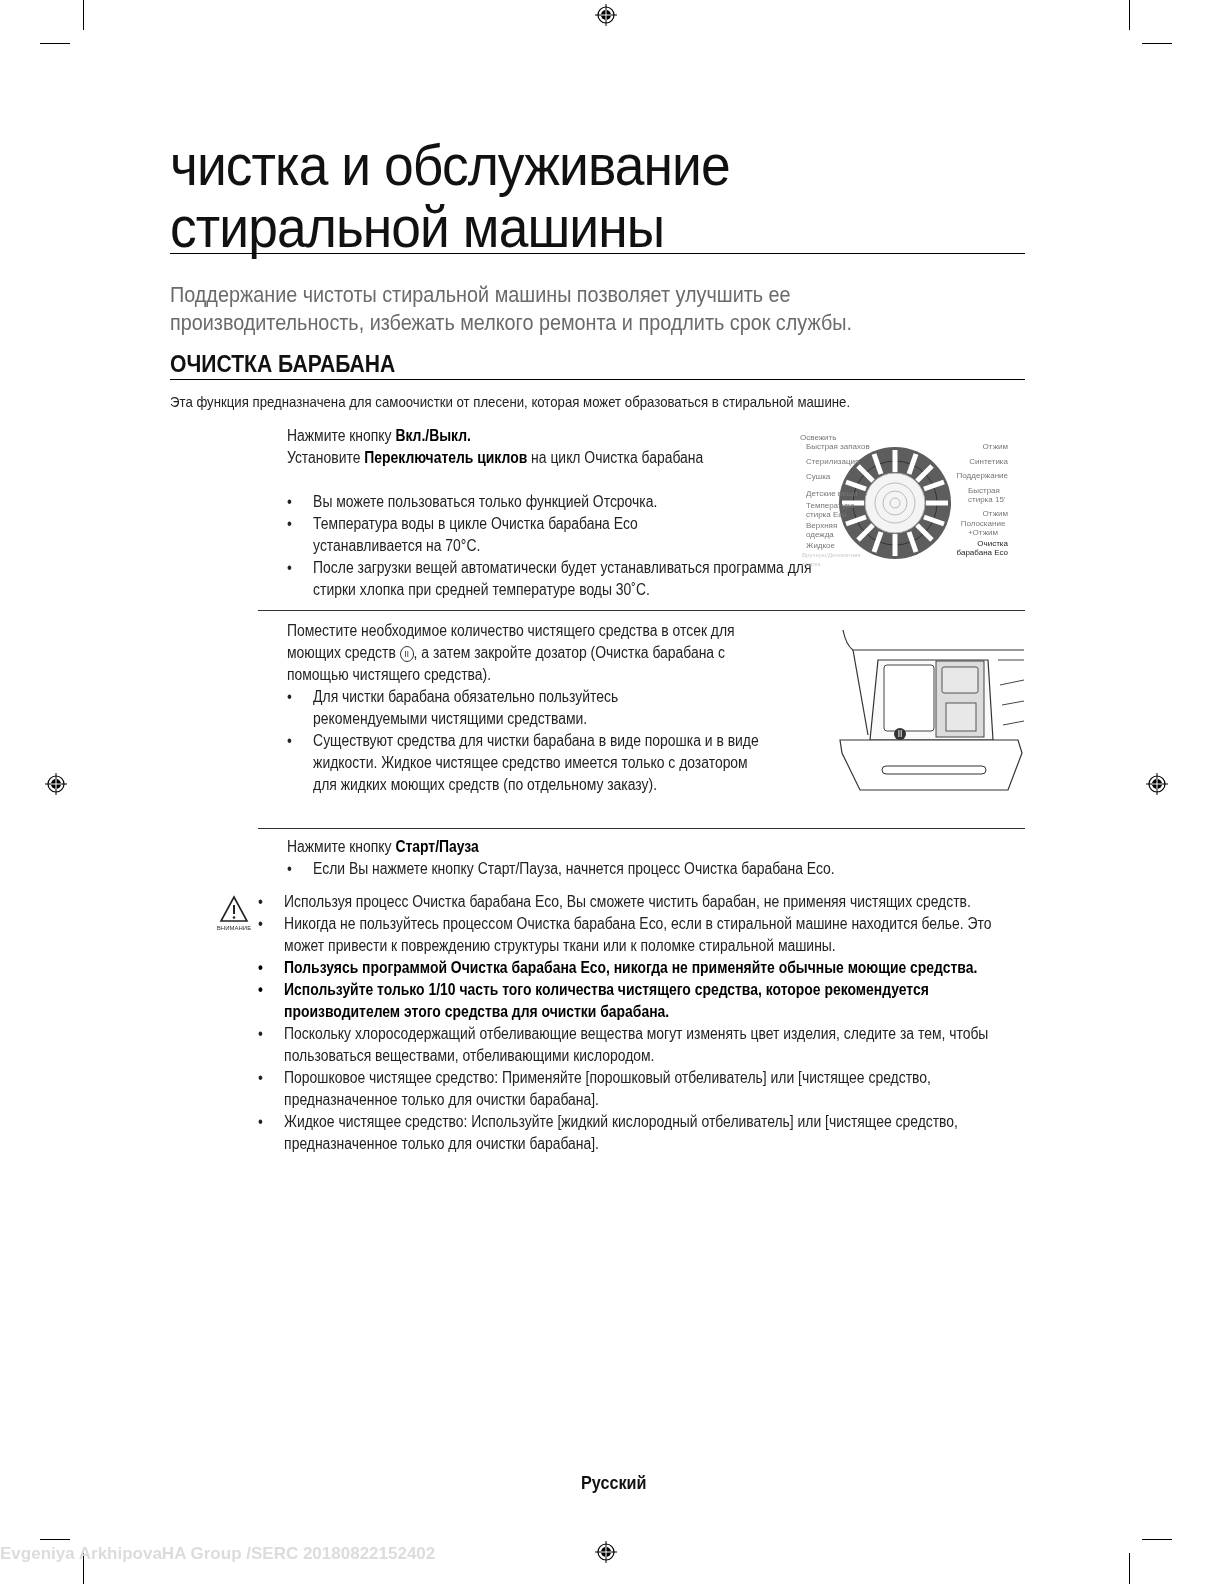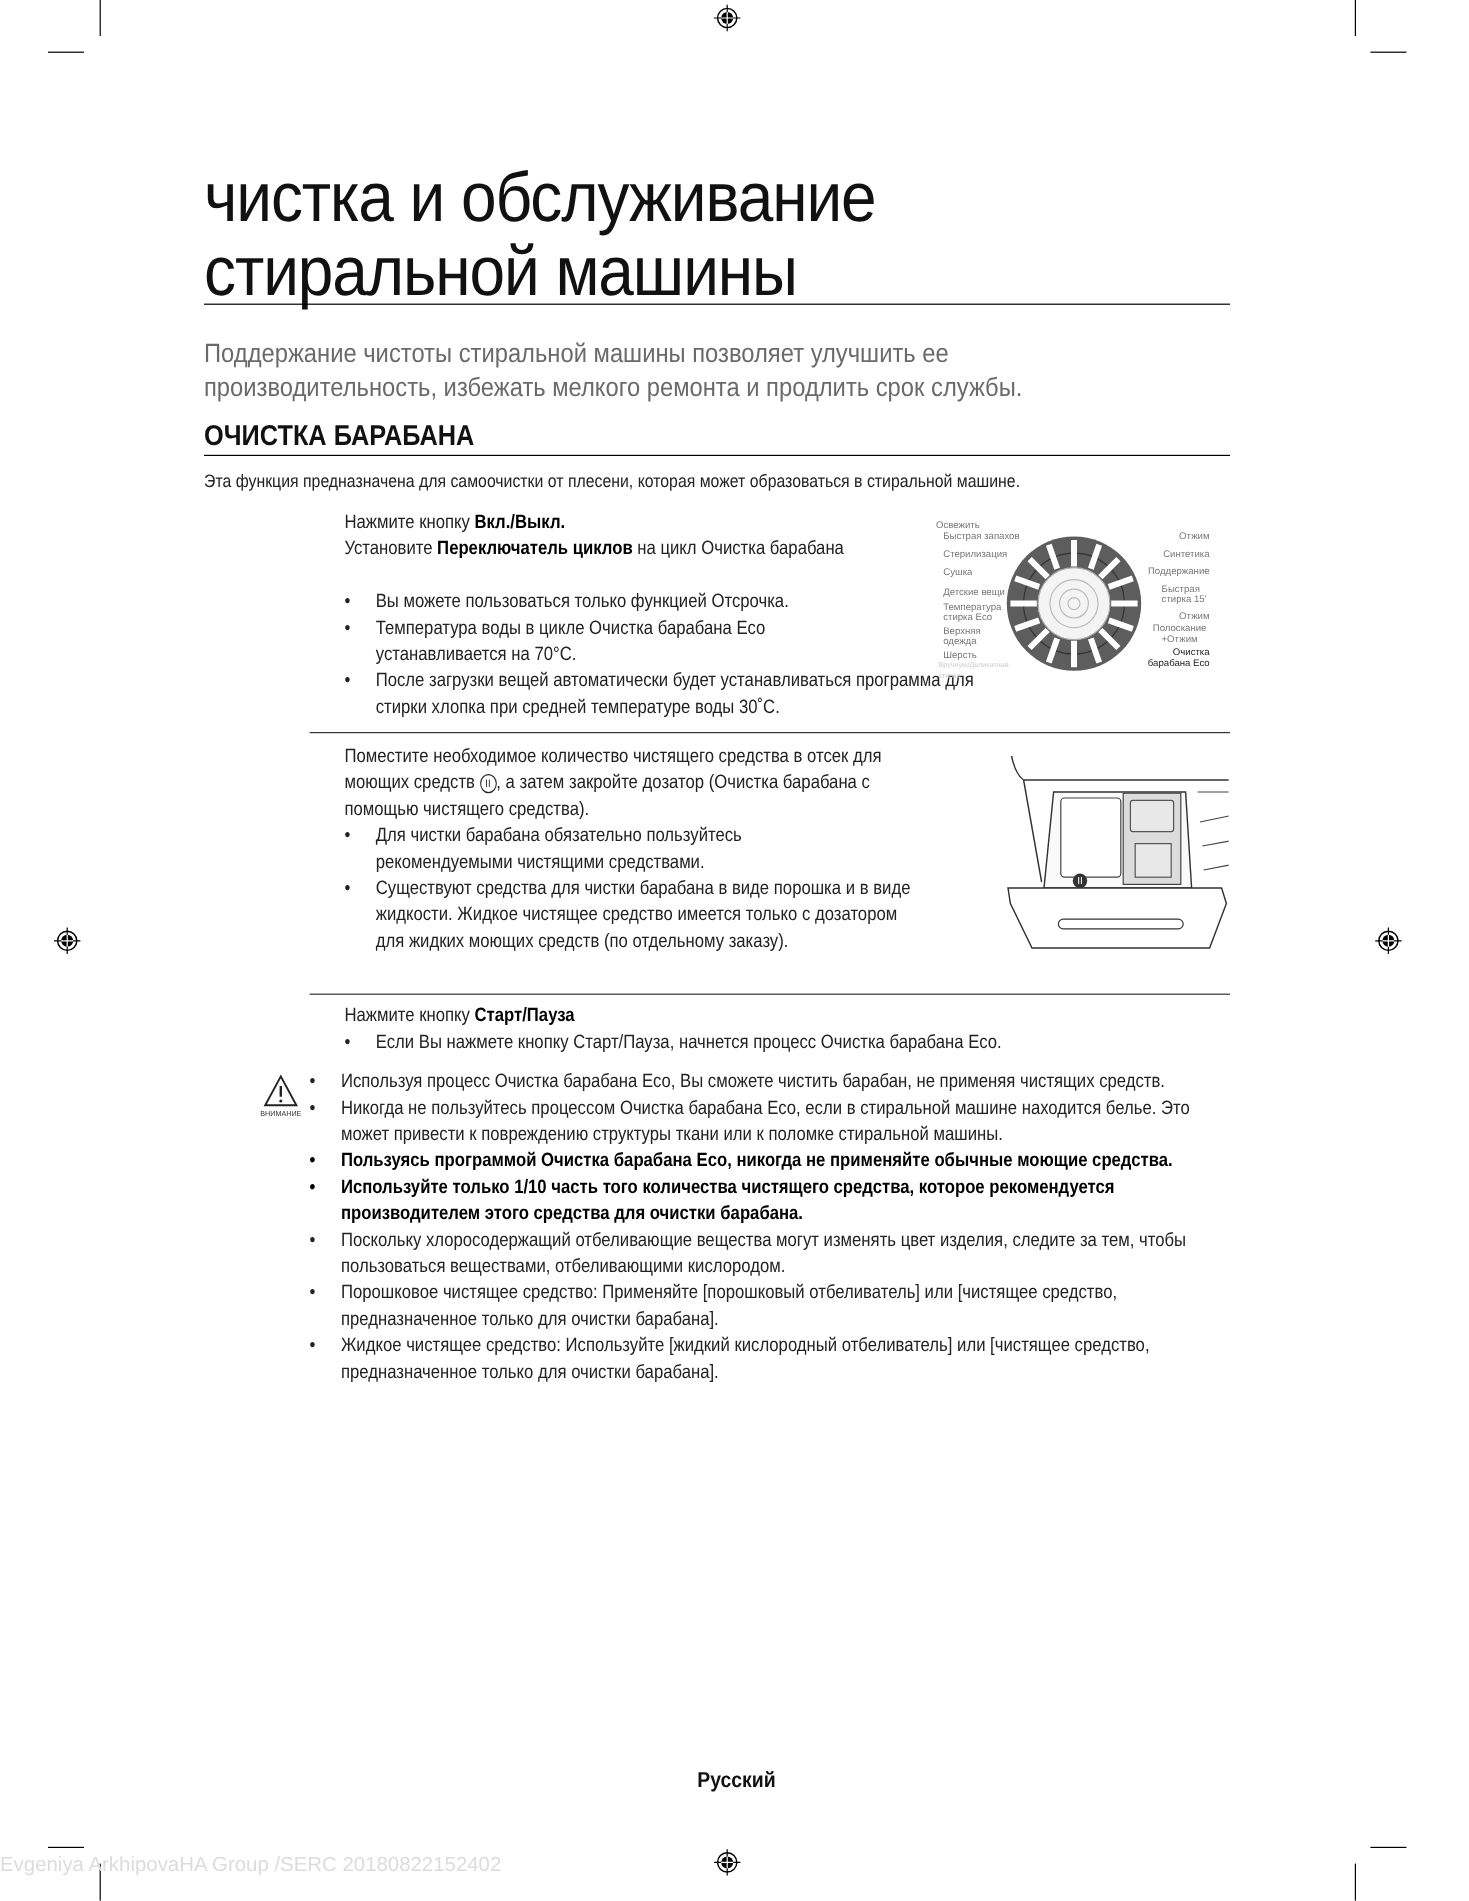--- a/index.html
+++ b/index.html
@@ -19,24 +19,24 @@
   .section-rule { left: 170px; top: 379px; width: 855px; height: 1px; background: #000; }
   .intro { left: 170px; top: 393px; font-size: 15px; color: #222; transform: scaleX(0.88);
            transform-origin: left top; white-space: nowrap; }
   .txt { font-size: 16px; line-height: 22px; color: #222; transform: scaleX(0.87); transform-origin: left top; }
   .txt b { color: #000; }
   .bl { position: relative; padding-left: 30px; }
   .bl::before { content: "•"; position: absolute; left: 0; top: 0; }
   .step-rule { position: absolute; left: 258px; width: 767px; height: 1px; background: #333; }
   .caution { font-size: 16px; line-height: 22px; color: #222; transform: scaleX(0.87); transform-origin: left top; width: 850px; }
   .caution .bl { margin-bottom: 0; }
-  .dial-label { position: absolute; font-size: 8px; color: #777; white-space: nowrap; line-height: 9px; }
+  .dial-label { position: absolute; font-size: 8px; color: #777; white-space: nowrap; line-height: 9px; margin-left: 20px; }
   .footer-lang { left: 581px; top: 1473px; font-size: 18px; font-weight: bold; color: #111;
                  transform: scaleX(0.9); transform-origin: left top; }
-  .watermark { left: 0; top: 1544px; font-size: 17px; color: #dcdcdc; white-space: nowrap; }
+  .watermark { left: 0; top: 1544px; font-size: 17px; color: #dcdcdc; white-space: nowrap; font-weight: bold; }
 </style>
 </head>
 <body>
 
 <div class="crop-v" style="left:83px;top:0;height:30px"></div>
 <div class="crop-h" style="left:40px;top:43px;width:30px"></div>
 <div class="crop-v" style="left:1129px;top:0;height:30px"></div>
 <div class="crop-h" style="left:1142px;top:43px;width:30px"></div>
 <div class="crop-h" style="left:40px;top:1539px;width:30px"></div>
 <div class="crop-v" style="left:83px;top:1553px;height:31px"></div>
@@ -125,21 +125,21 @@
     <circle cx="57" cy="57" r="12" fill="none" stroke="#bbb" stroke-width="1"></circle>
     <circle cx="57" cy="57" r="5" fill="none" stroke="#bbb" stroke-width="1"></circle>
   </svg>
   <div class="dial-label" style="left:0;top:3px">Освежить</div>
   <div class="dial-label" style="left:6px;top:12px">Быстрая запахов</div>
   <div class="dial-label" style="left:6px;top:27px">Стерилизация</div>
   <div class="dial-label" style="left:6px;top:42px">Сушка</div>
   <div class="dial-label" style="left:6px;top:59px">Детские вещи</div>
   <div class="dial-label" style="left:6px;top:71px;width:50px;white-space:normal">Температура стирка Eco</div>
   <div class="dial-label" style="left:6px;top:91px;width:40px;white-space:normal">Верхняя одежда</div>
-  <div class="dial-label" style="left:6px;top:111px">Шерсть</div>
+  <div class="dial-label" style="left:6px;top:111px">Жидкое</div>
   <div class="dial-label" style="left:2px;top:121px;color:#ccc;width:60px;white-space:normal;font-size:6px">Вручную/Деликатная стирка</div>
   <div class="dial-label" style="right:2px;top:12px">Отжим</div>
   <div class="dial-label" style="right:2px;top:27px">Синтетика</div>
   <div class="dial-label" style="right:2px;top:41px">Поддержание</div>
   <div class="dial-label" style="right:2px;top:56px;width:40px;white-space:normal;text-align:left">Быстрая стирка 15'</div>
   <div class="dial-label" style="right:2px;top:79px">Отжим</div>
   <div class="dial-label" style="right:2px;top:89px;width:50px;white-space:normal;text-align:center">Полоскание +Отжим</div>
   <div class="dial-label" style="right:2px;top:109px;width:55px;white-space:normal;text-align:right;color:#222;font-weight:normal">Очистка барабана Eco</div>
 </div>
 

